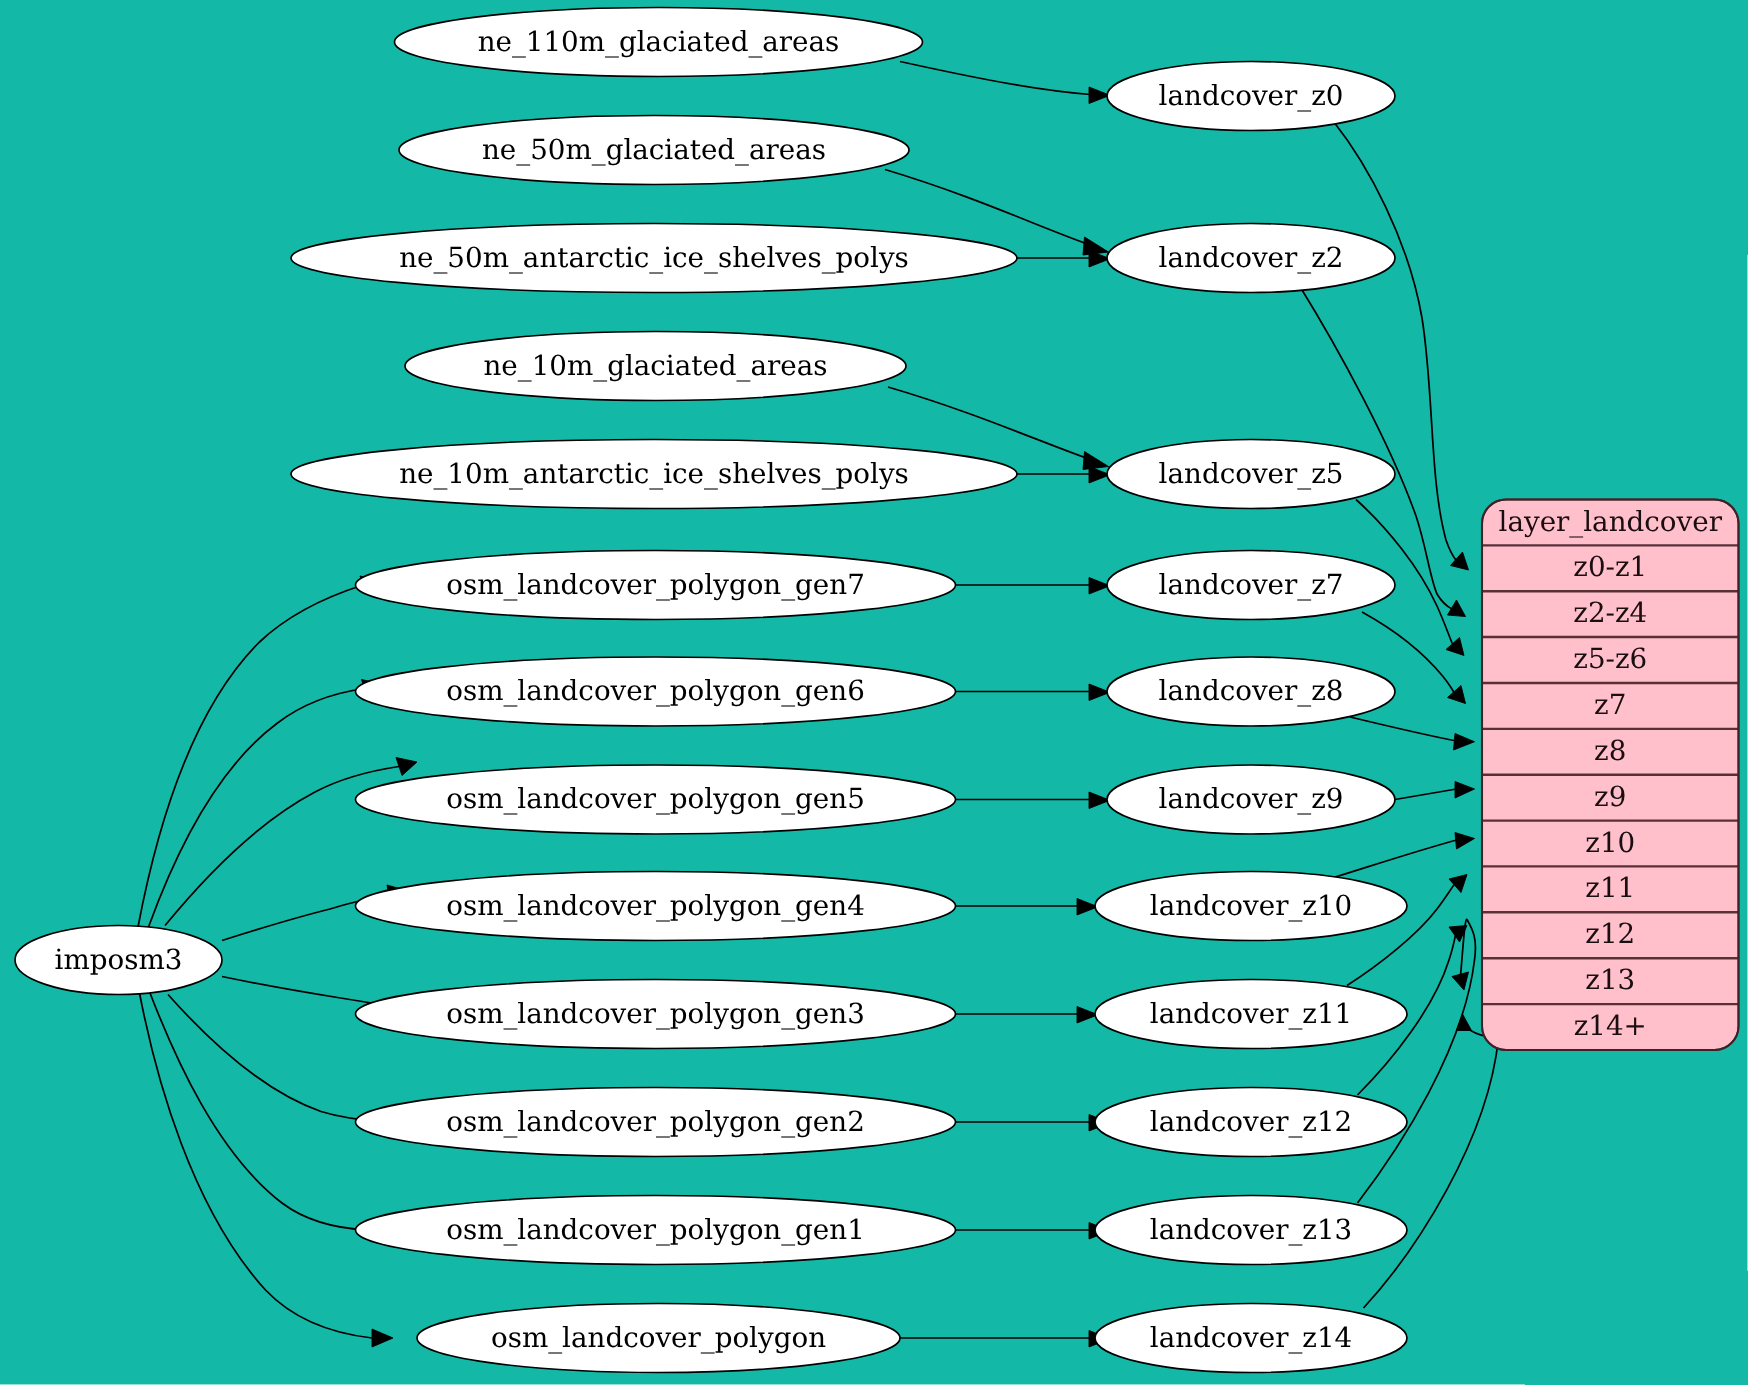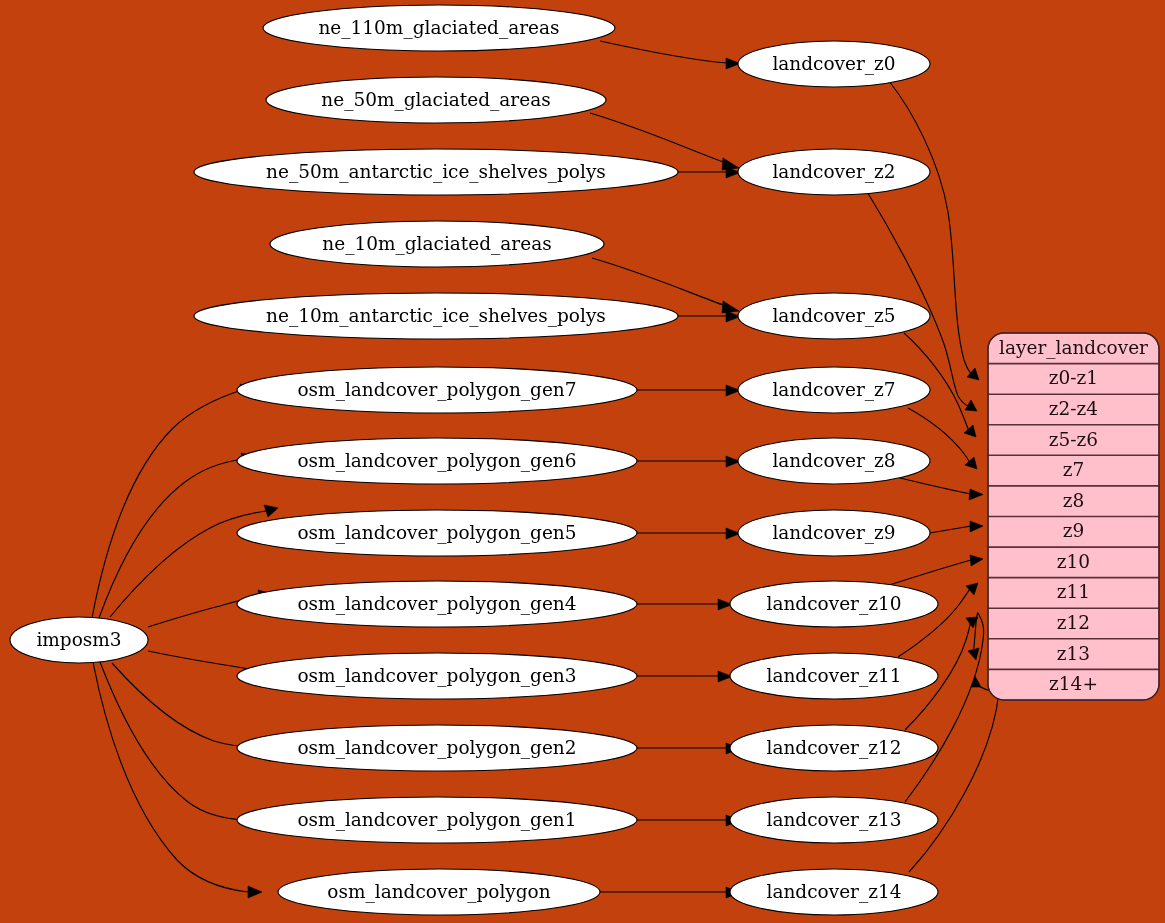--- a/index.html
+++ b/index.html
@@ -4,21 +4,21 @@
 <style>
   html, body {
     margin: 0;
     padding: 0;
     background: #ffffff;
   }
   #canvas-wrap {
     position: relative;
     width: 1165px;
     height: 923px;
-    background: #c2410c;
+    background: #14b8a6;
     font-family: "DejaVu Serif", "Liberation Serif", serif;
     overflow: hidden;
   }
   svg#graph {
     position: absolute;
     top: 0; left: 0;
     width: 1165px;
     height: 923px;
     display: block;
   }

